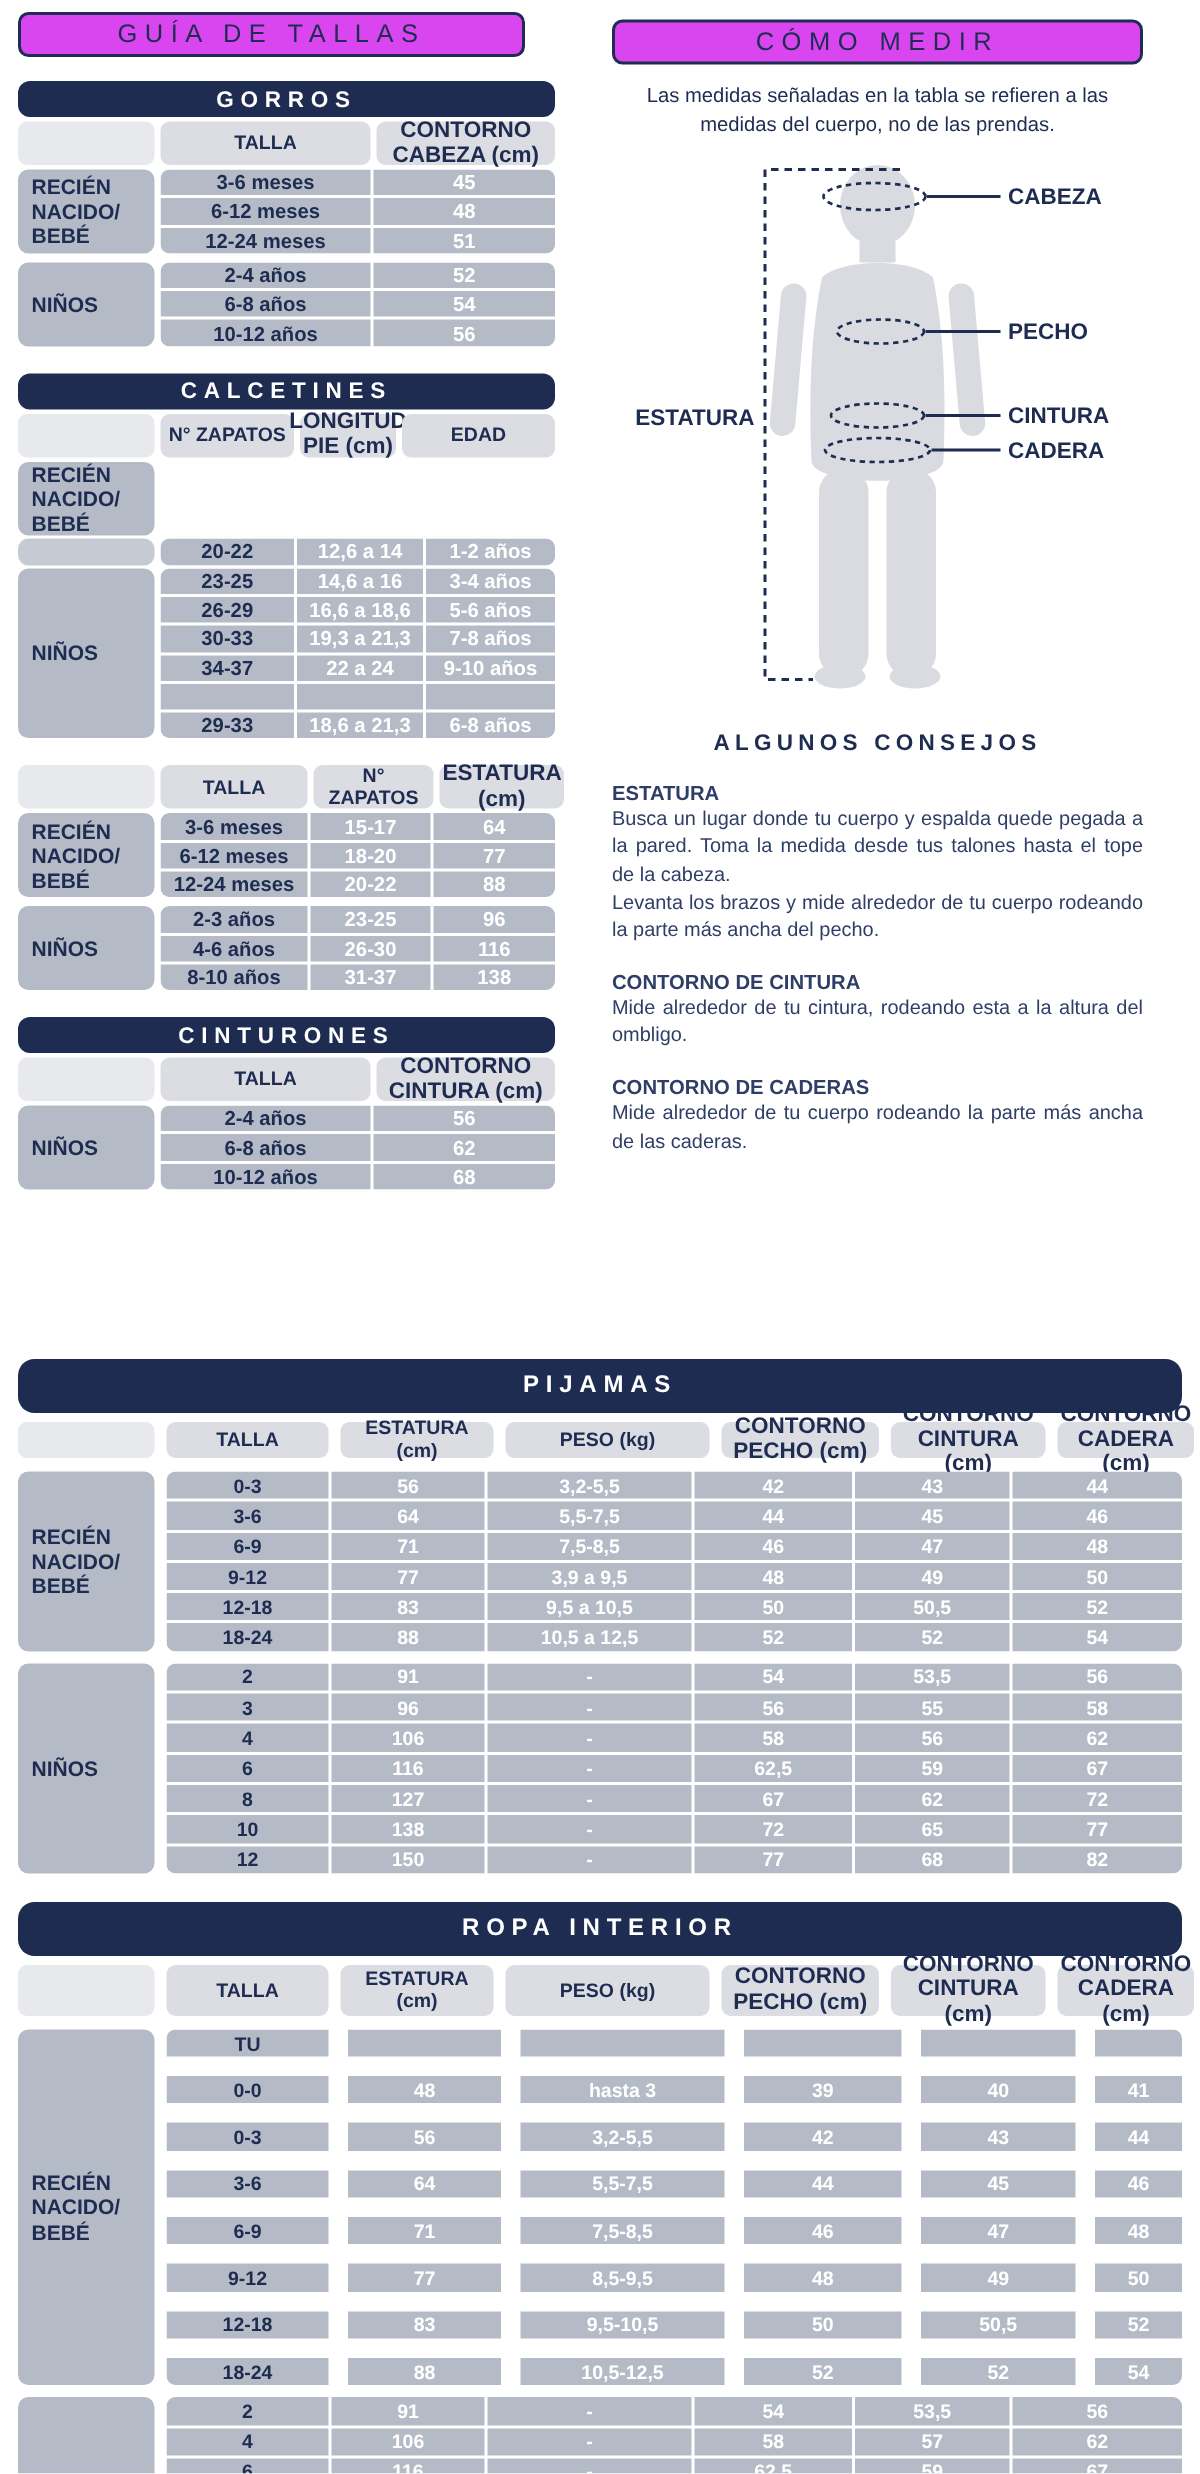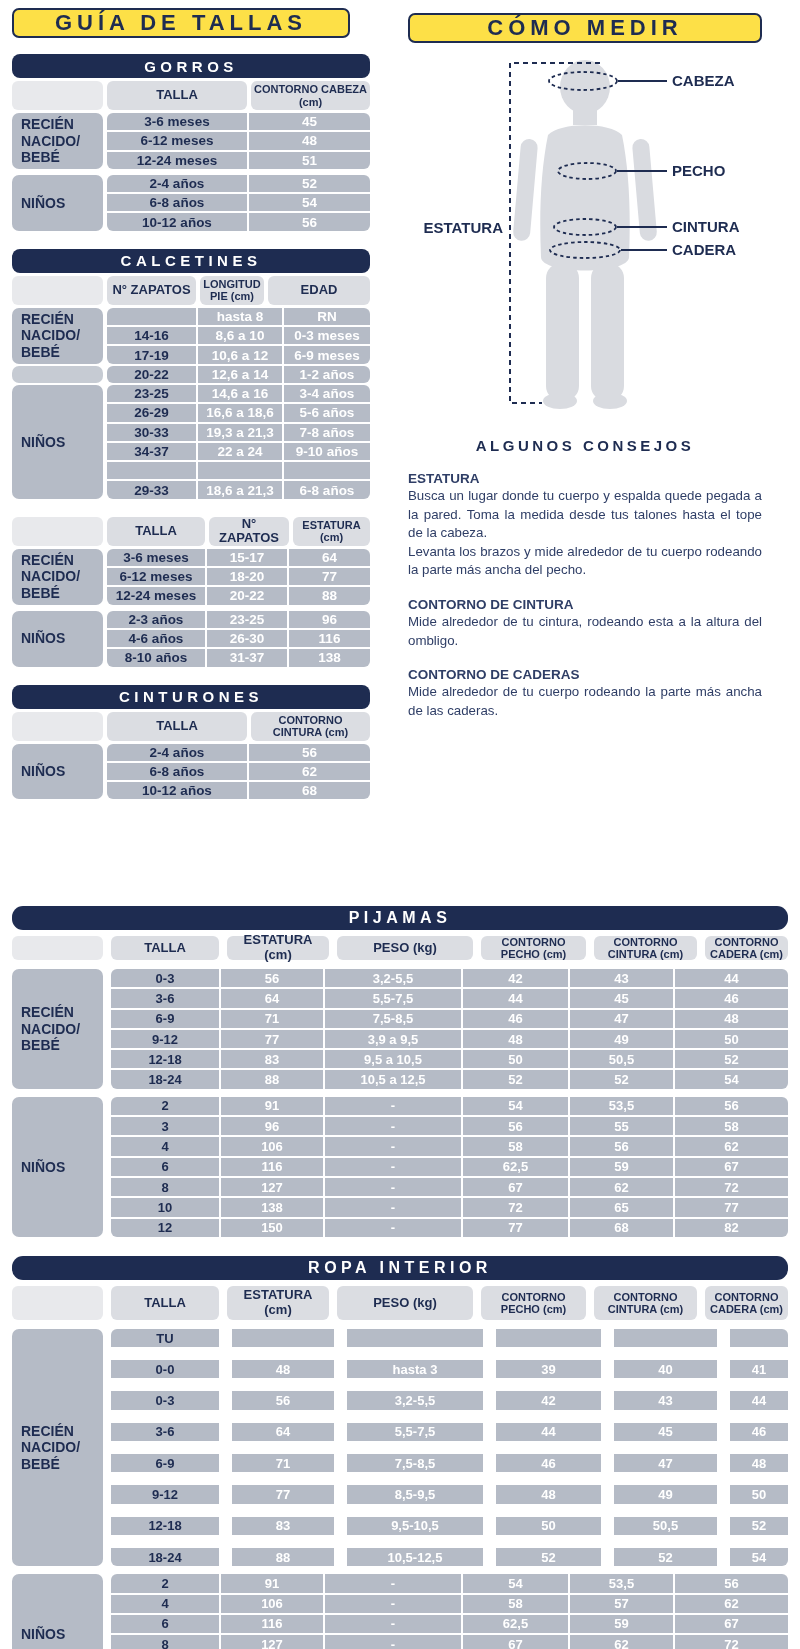--- a/index.html
+++ b/index.html
@@ -7,41 +7,41 @@
     --corner:#e8e9ec; --sil:#d9dbe0; --body:#2f3e66;
   }
   *{box-sizing:border-box;margin:0;padding:0}
   body{background:#fff;font-family:"Liberation Sans",sans-serif;}
   .page{width:800px;height:1649px;background:#fff;padding:8px 12px;overflow:hidden}
   .top{display:flex;min-height:898px;align-items:flex-start}
   .col-left{width:358px;flex:none}
   .col-right{flex:1;padding:5px 26px 0 38px}
 
   .outline-box{border:2px solid var(--navy);border-radius:7px;height:30px;display:flex;
-    align-items:center;justify-content:center;font-weight:bold;font-size:22px;
-    letter-spacing:5px;color:var(--navy);background:#fde047}
+    align-items:center;justify-content:center;font-weight:normal;font-size:17px;
+    letter-spacing:5px;color:var(--navy);background:#d946ef}
   .outline-box.left{width:338px;margin-bottom:16px}
   .outline-box.right{width:100%;margin-bottom:2px}
 
   
   section.ltable{width:358px;margin-bottom:18px}
   section.wtable{width:776px;margin-bottom:19px}
   .bar{background:var(--navy);color:#fff;font-weight:bold;display:flex;align-items:center;
     justify-content:center;letter-spacing:4.5px}
   .ltable .bar{height:24px;font-size:15px;border-radius:8px;margin-bottom:3px}
-  .wtable .bar{height:24px;font-size:16px;border-radius:11px;margin-bottom:6px}
+  .wtable .bar{height:36px;font-size:16px;border-radius:11px;margin-bottom:6px}
   .head-row{display:flex;align-items:stretch}
   .ltable .head-row{height:29px;margin-bottom:3px;gap:4px}
   .wtable .head-row{margin-bottom:9px;gap:8px}
   .corner{background:var(--corner);border-radius:6px;flex:none}
   .hcell{background:var(--head);border-radius:6px;color:var(--navy);font-weight:bold;
     font-size:13px;display:flex;align-items:center;justify-content:center;text-align:center;
     line-height:1.12;padding:0 2px;flex:none}
   .hcell.grow{flex:1}
-  .hcell.small{font-size:11px}
+  .hcell.small{font-size:15px}
   .group{display:flex;align-items:stretch}
   .ltable .group{gap:4px}
   .wtable .group{gap:8px}
   .glabel{background:var(--cell);border-radius:7px;color:var(--navy);font-weight:bold;
     font-size:14px;line-height:1.18;display:flex;align-items:center;padding-left:9px;flex:none}
   .glabel.light{background:var(--cellLight)}
   .rows{flex:1;display:grid;gap:2px;border-radius:6px;overflow:hidden}
   .cell{background:var(--cell);display:flex;align-items:center;justify-content:center;
     font-weight:bold;color:#fff}
   .ltable .cell{font-size:13.5px}
@@ -103,31 +103,20 @@
           <section class="ltable">
             <div class="bar">CALCETINES</div>
             <div class="head-row">
               <div class="corner" style="width: 91px;"></div>
               <div class="hcell" style="width: 89px;">N° ZAPATOS</div>
               <div class="hcell small" style="width: 64px;">LONGITUD PIE (cm)</div>
               <div class="hcell grow">EDAD</div>
             </div>
             <div class="group" style="margin-bottom: 2px;">
               <div class="glabel" style="width: 91px;">RECIÉN NACIDO/ BEBÉ</div>
-              <div class="rows" style="grid-template-columns: 89px 84px 1fr; grid-auto-rows: 17.3px;">
-                <div class="cell key"></div>
-                <div class="cell">hasta 8</div>
-                <div class="cell">RN</div>
-                <div class="cell key">14-16</div>
-                <div class="cell">8,6 a 10</div>
-                <div class="cell">0-3 meses</div>
-                <div class="cell key">17-19</div>
-                <div class="cell">10,6 a 12</div>
-                <div class="cell">6-9 meses</div>
-              </div>
             </div>
             <div class="group" style="margin-bottom: 2px;">
               <div class="glabel light" style="width: 91px;"></div>
               <div class="rows" style="grid-template-columns: 89px 84px 1fr; grid-auto-rows: 17.3px;">
                 <div class="cell key">20-22</div>
                 <div class="cell">12,6 a 14</div>
                 <div class="cell">1-2 años</div>
               </div>
             </div>
             <div class="group">
@@ -209,20 +198,21 @@
               </div>
             </div>
           </section>
         </div>
     </div>
 
     <div class="col-right">
       <div class="outline-box right">
         <span>CÓMO MEDIR</span>
       </div>
+      <p class="intro">Las medidas señaladas en la tabla se refieren a las medidas del cuerpo, no de las prendas.</p>
 
       <div class="diagram">
         <svg width="340" height="372" viewBox="0 0 340 372">
 
           <g fill="var(--sil)">
             <ellipse cx="170" cy="36" rx="25" ry="27"></ellipse>
             <rect x="158" y="54" width="24" height="20"></rect>
             <path d="M133,84 C145,71 195,71 207,84 C214,118 216,160 214,206 C214,224 126,224 126,206 C124,160 126,118 133,84 Z"></path>
             <rect x="106" y="88" width="17" height="102" rx="8.5" transform="rotate(5 114 92)"></rect>
             <rect x="217" y="88" width="17" height="102" rx="8.5" transform="rotate(-5 226 92)"></rect>

